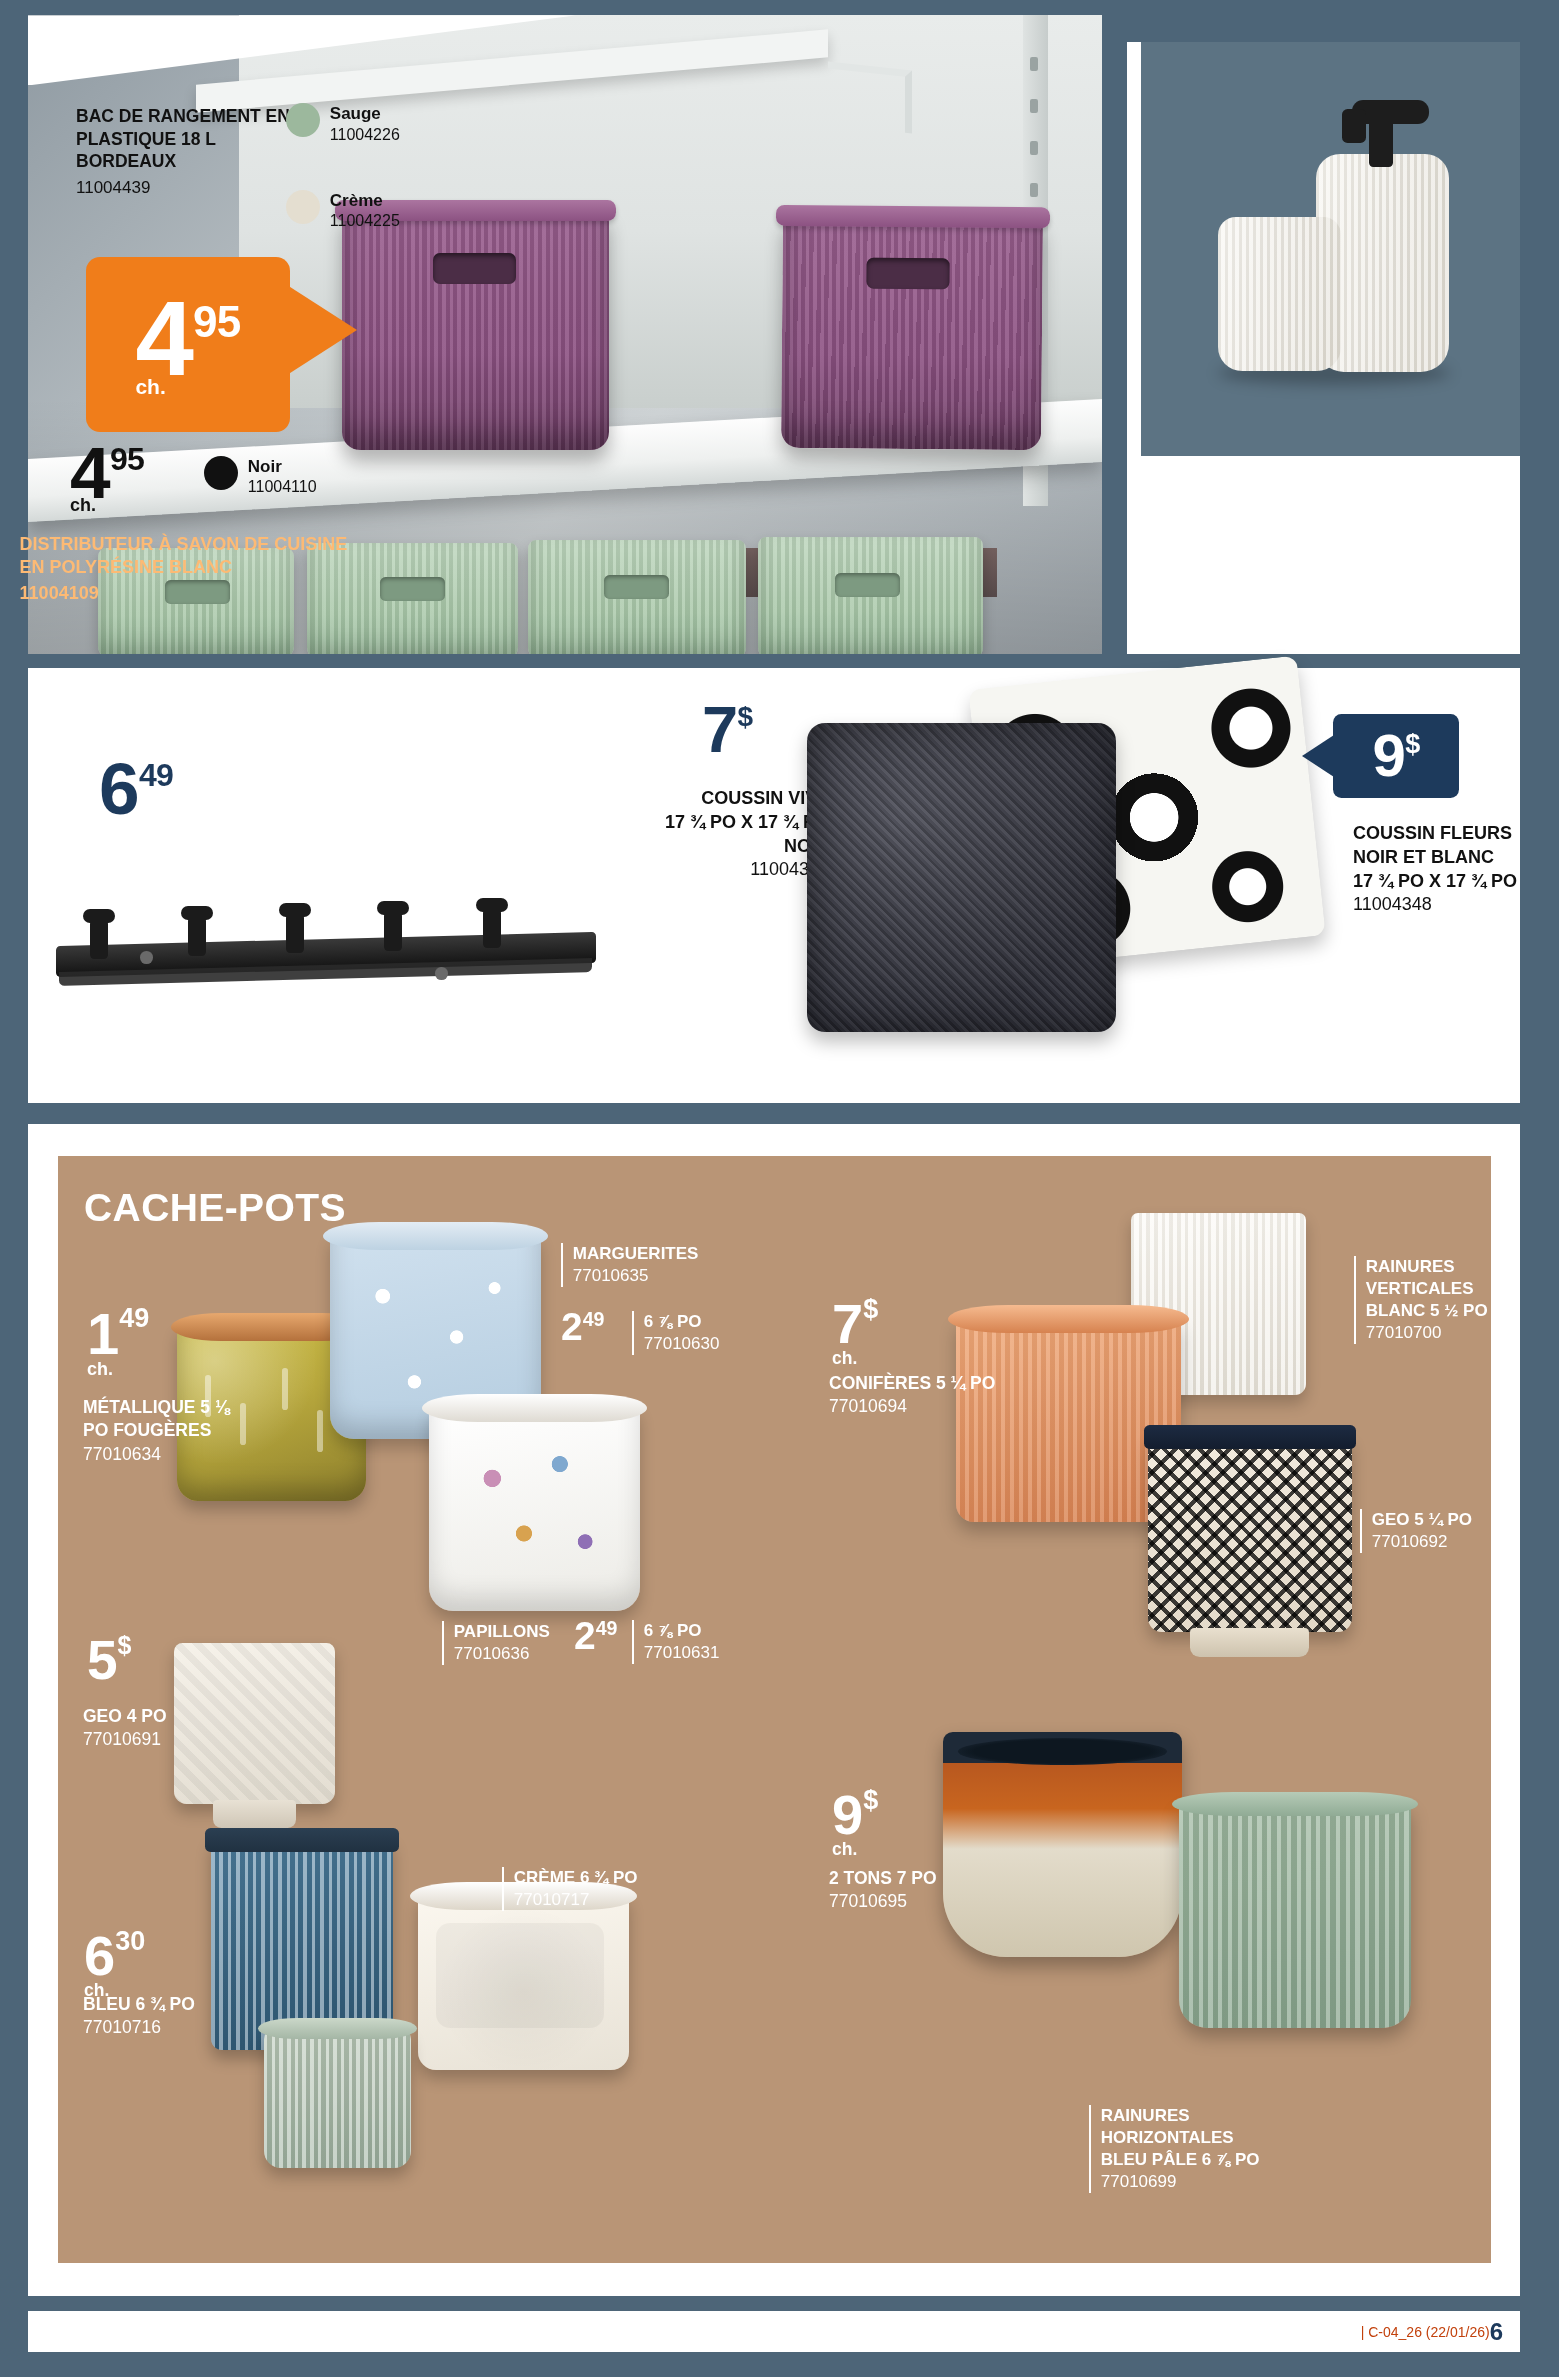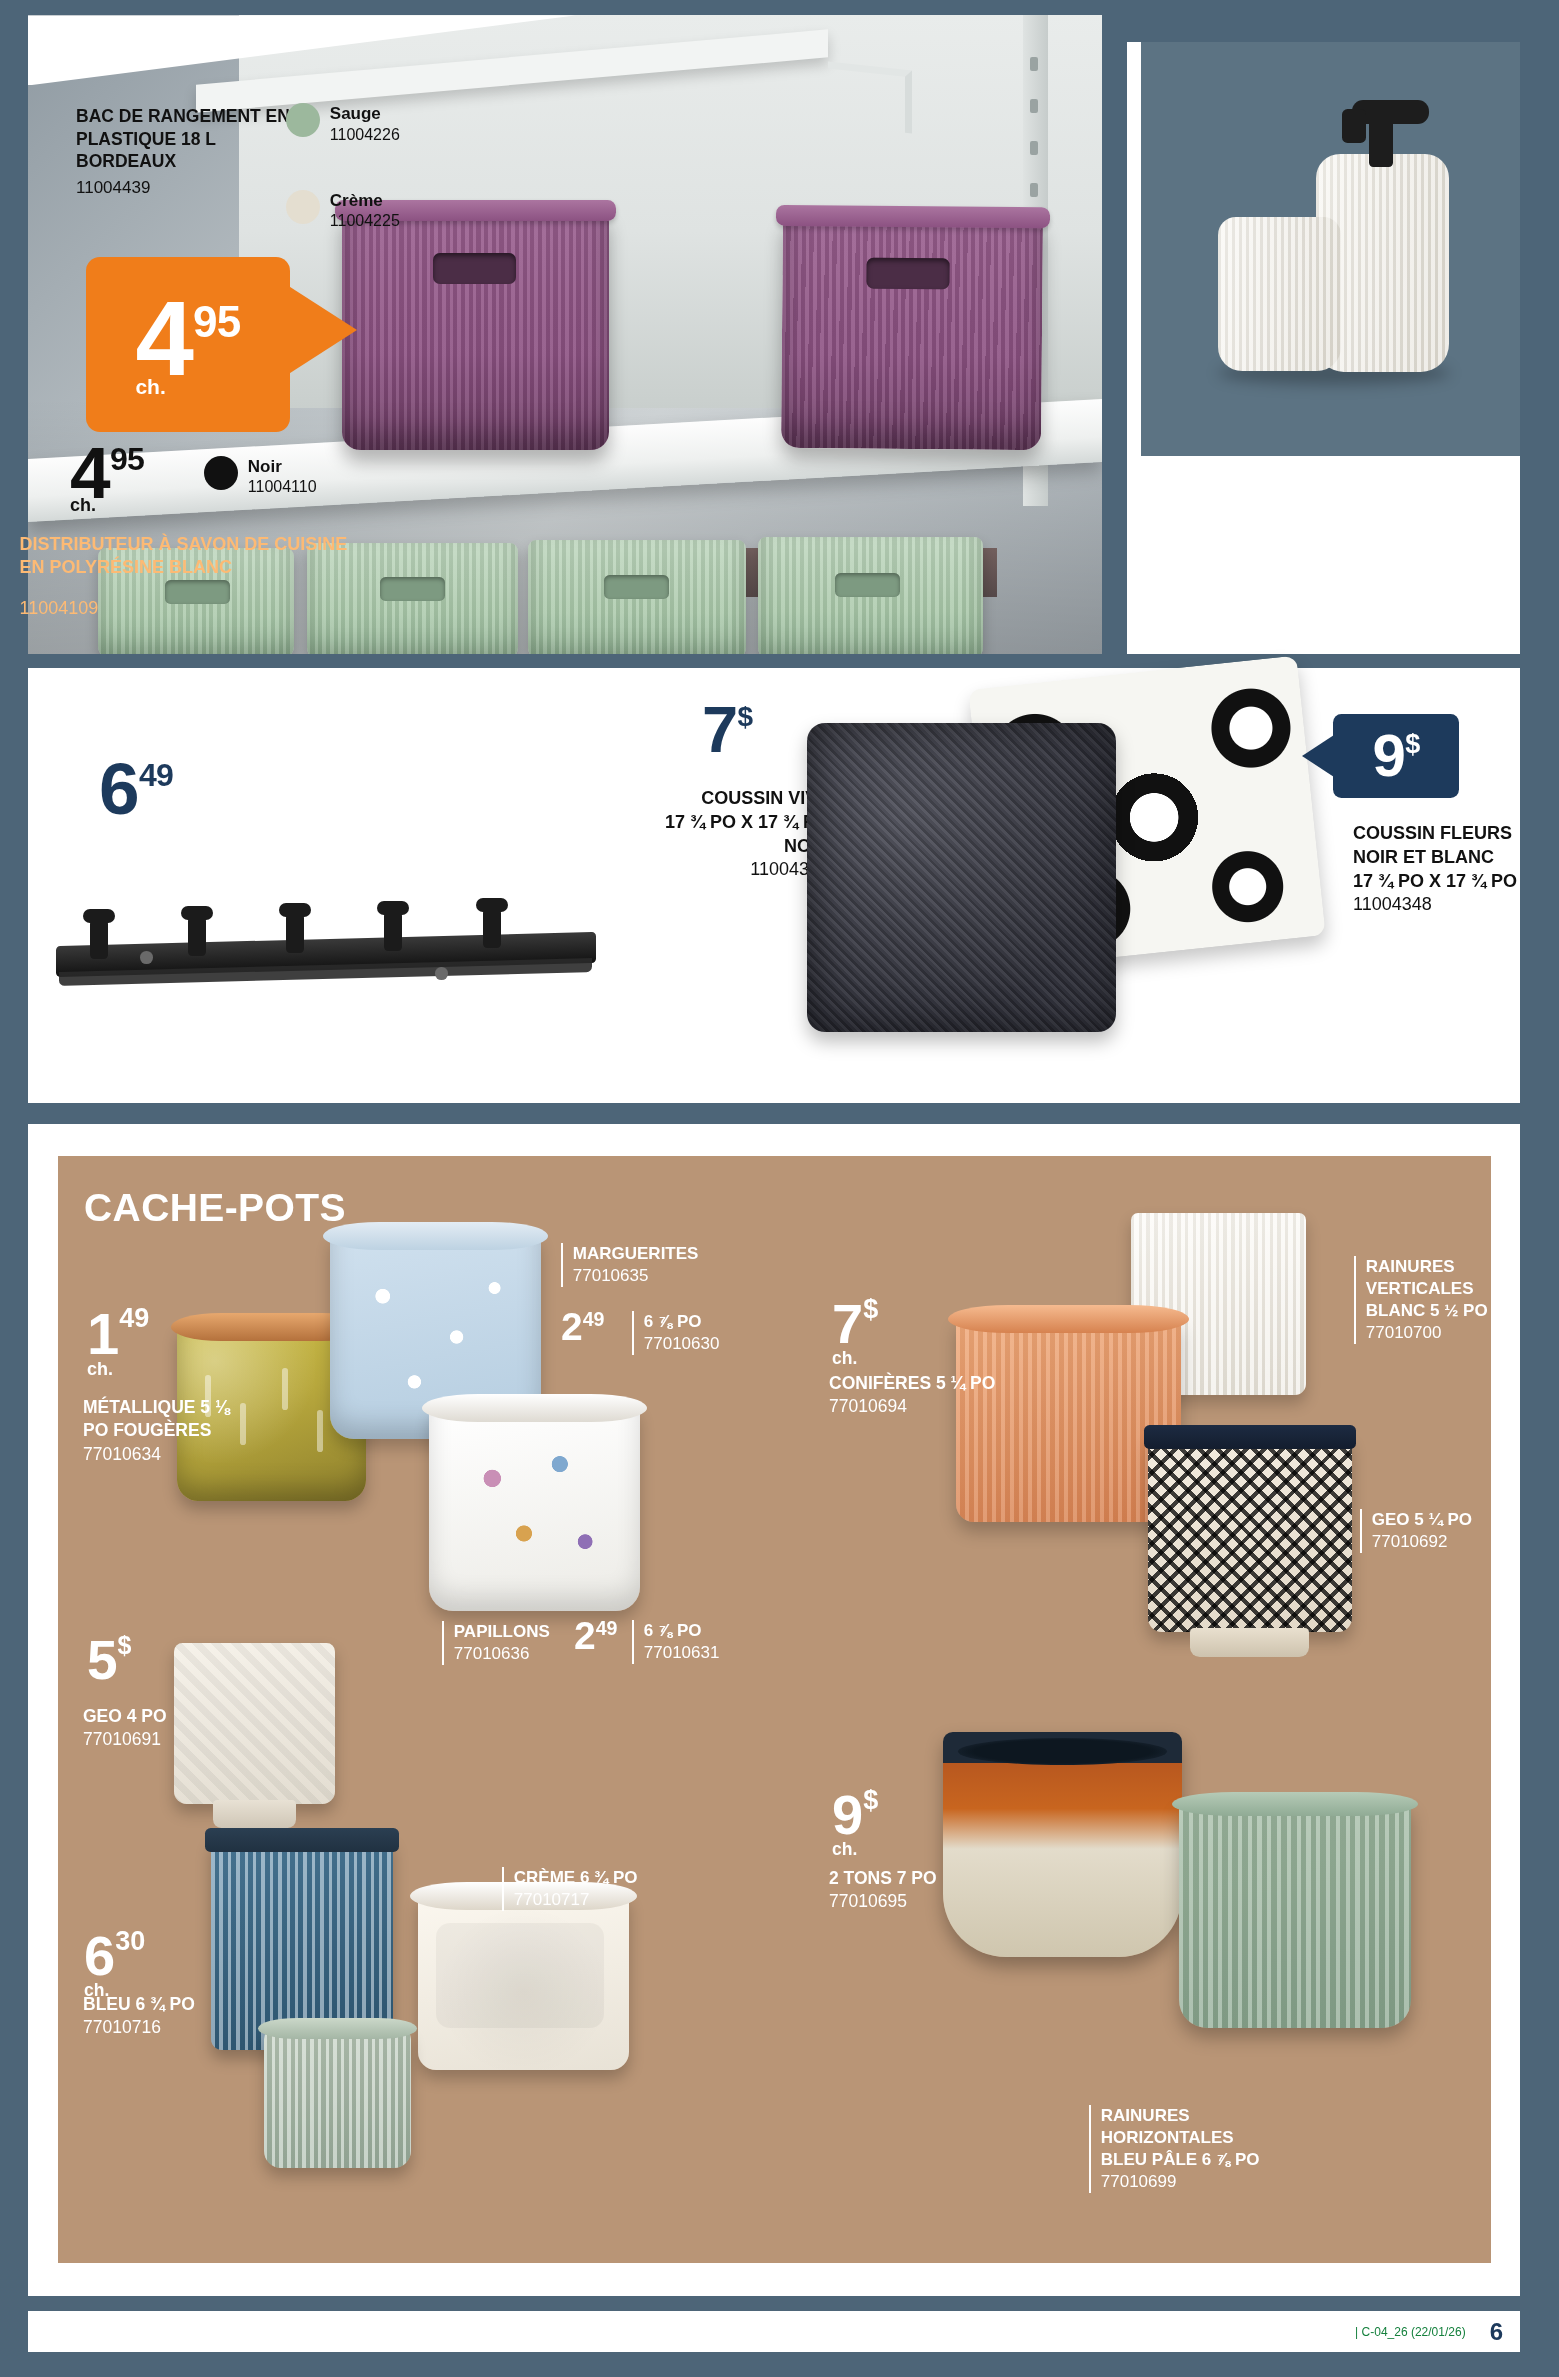--- a/index.html
+++ b/index.html
@@ -181,21 +181,21 @@
   #soap-pump-tip { position:absolute; left: 201px; top: 67px; width: 24px; height: 34px; background:#1d1d1d; border-radius: 5.6px;}
   #soap-shadow { position:absolute; left: 77px; top: 319px; width: 232px; height: 24px; background: rgba(0,0,0,.25); filter: blur(7px); border-radius: 50%; }
 
   #soap-price { position: absolute; left: 70px; top: 442px; color: #111; }
   #soap-swatch { position: absolute; left: 204px; top: 456px; }
   #soap-swatch .dot { background: #111; }
   #soap-desc {
     position: absolute; left: 19.6px; top: 533px; width: 330px;
     font-size: 18px; font-weight: bold; line-height: 1.3; color: #fdba74;
   }
-  #soap-desc .num { display:block; font-weight: normal; margin-top: 17px; }
+  #soap-desc .num { display:block; font-weight: bold; margin-top: 2px; }
 
   
   #panel-mid {
     left: 28px; top: 668px; width: 1492px; height: 435px; background: #ffffff;
   }
   
   #rack-price { position: absolute; left: 63px; top: 758px; color: #1d3a5c; margin-left: 36px; }
   #rack-text {
     position: absolute; left: 138px; top: 765px; width: 393px;
     font-size: 19px; font-weight: bold; line-height: 1.35; color: #111;
@@ -443,21 +443,21 @@
     box-shadow: 0 9.8px 18px rgba(0,0,0,.25);
   }
   #pot-green::before { content:""; position:absolute; left:-7px; right:-7px; top:-11.2px; height:24px;
     border-radius:50%/100%; background: linear-gradient(180deg,#b6cbb7,#90ab95); }
 
   
   #footer-bar {
     position: absolute; left: 28px; bottom: 25px; width: 1492px; height: 41px;
     background: #ffffff; display: flex; align-items: center; justify-content: flex-end;
   }
-  #footer-code { font-size: 12px; color: #15803d; margin-right: 24px; }
+  #footer-code { font-size: 14px; color: #c2410c; }
   #footer-page { font-size: 24px; font-weight: bold; color: #1d3a5c; margin-right: 17px; }
 </style>
 </head>
 <body>
 
 <div class="page">
 
   <div class="white-card" id="panel-bins">
     <div id="bins-photo">
       <div id="shelf-back"></div>

